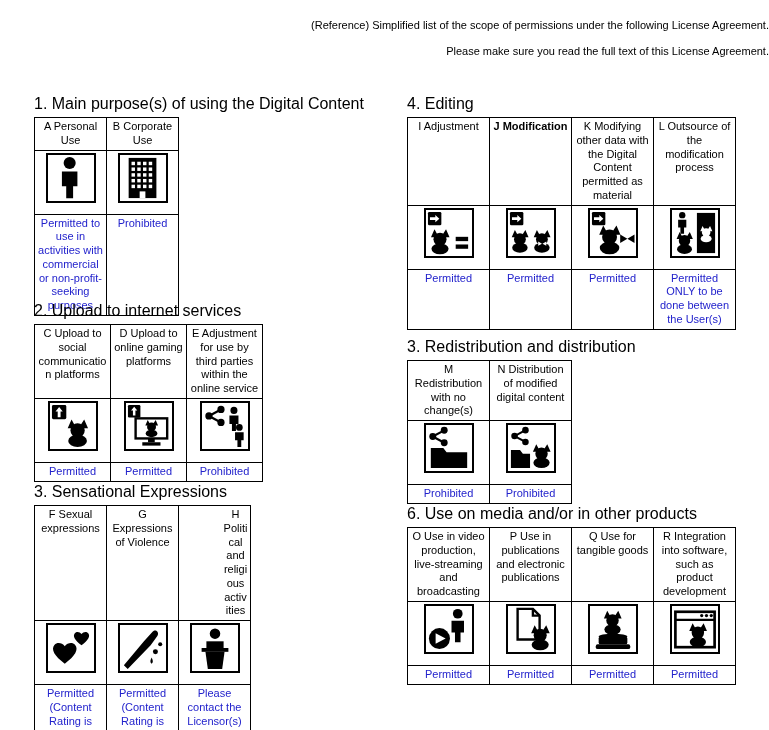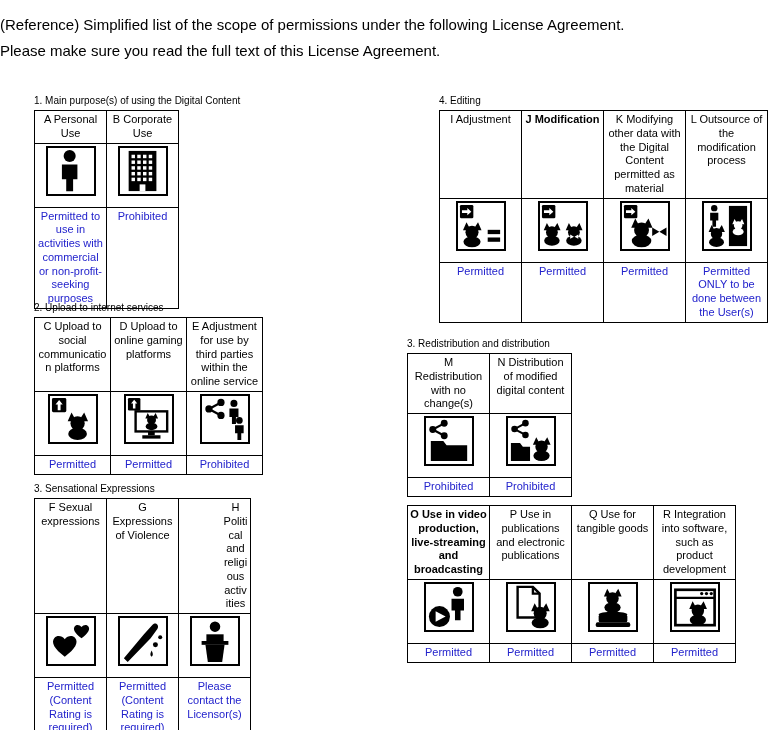--- a/index.html
+++ b/index.html
@@ -3,24 +3,24 @@
 <meta charset="utf-8">
 <style>
   * { margin:0; padding:0; box-sizing:border-box; }
   html,body { background:#fff; }
   body {
     width:769px; height:730px; position:relative; overflow:hidden;
     font-family:"Liberation Sans", sans-serif; color:#000;
   }
   .doc-title {
     position:absolute; top:12px; left:0; width:100%;
-    text-align:left; font-size:15px; line-height:26px; color:#000;
+    text-align:right; font-size:11px; line-height:26px; color:#000;
   }
   .section { position:absolute; }
-  .sec-heading { font-size:10px; color:#000; margin-bottom:4px; white-space:nowrap; }
+  .sec-heading { font-size:16px; color:#000; margin-bottom:4px; white-space:nowrap; }
   table.perm { border-collapse:collapse; table-layout:fixed; background:#fff; }
   table.perm th, table.perm td {
     border:1px solid #000; font-weight:normal; font-size:11px;
     text-align:center; vertical-align:top; padding:2px 2px; line-height:1.25;
     overflow-wrap:break-word;
   }
   td.icon-cell { height:64px; vertical-align:middle; padding:3px; }
   .icon-box {
     display:inline-flex; align-items:center; justify-content:center;
     border:2.5px solid #000; background:#fff; padding:1px;
@@ -193,21 +193,21 @@
               </span></td>
           </tr>
           <tr>
             <td class="status-cell">Permitted (Content Rating is required)</td>
             <td class="status-cell">Permitted (Content Rating is required)</td>
             <td class="status-cell">Please contact the Licensor(s)</td>
           </tr>
         </tbody>
       </table>
     </div>
-    <div class="section" style="left: 407px; top: 95px; margin-left: 32px;">
+    <div class="section" style="left: 407px; top: 95px;">
       <div class="sec-heading">4. Editing</div>
       <table class="perm" style="width: 328px;">
         <tbody>
           <tr>
             <th style="width: 82px;">I Adjustment</th>
             <th style="width: 82px; font-weight: bold;">J Modification</th>
             <th style="width: 82px;">K Modifying other data with the Digital Content permitted as material</th>
             <th style="width: 82px;">L Outsource of the modification process</th>
           </tr>
           <tr>
@@ -330,24 +330,25 @@
               </span></td>
           </tr>
           <tr>
             <td class="status-cell">Prohibited</td>
             <td class="status-cell">Prohibited</td>
           </tr>
         </tbody>
       </table>
     </div>
     <div class="section" style="left: 407px; top: 505px;">
+      <div class="sec-heading">6. Use on media and/or in other products</div>
       <table class="perm" style="width: 328px;">
         <tbody>
           <tr>
-            <th style="width: 82px; font-weight: bold;">O Use in video production, live-streaming and broadcasting</th>
+            <th style="width: 82px;">O Use in video production, live-streaming and broadcasting</th>
             <th style="width: 82px; margin-left: 32px;">P Use in publications and electronic publications</th>
             <th style="width: 82px;">Q Use for tangible goods</th>
             <th style="width: 82px;">R Integration into software, such as product development</th>
           </tr>
           <tr>
             <td class="icon-cell"><span class="icon-box">
                 <svg viewBox="0 0 46 46" width="44" height="44" xmlns="http://www.w3.org/2000/svg">
                   <g transform="translate(22 2) scale(1.45)" fill="#000">
                     <circle cx="7" cy="3.5" r="3.5"></circle>
                     <path d="M2.5 8.5h9V17H9v7H5v-7H2.5z"></path>

